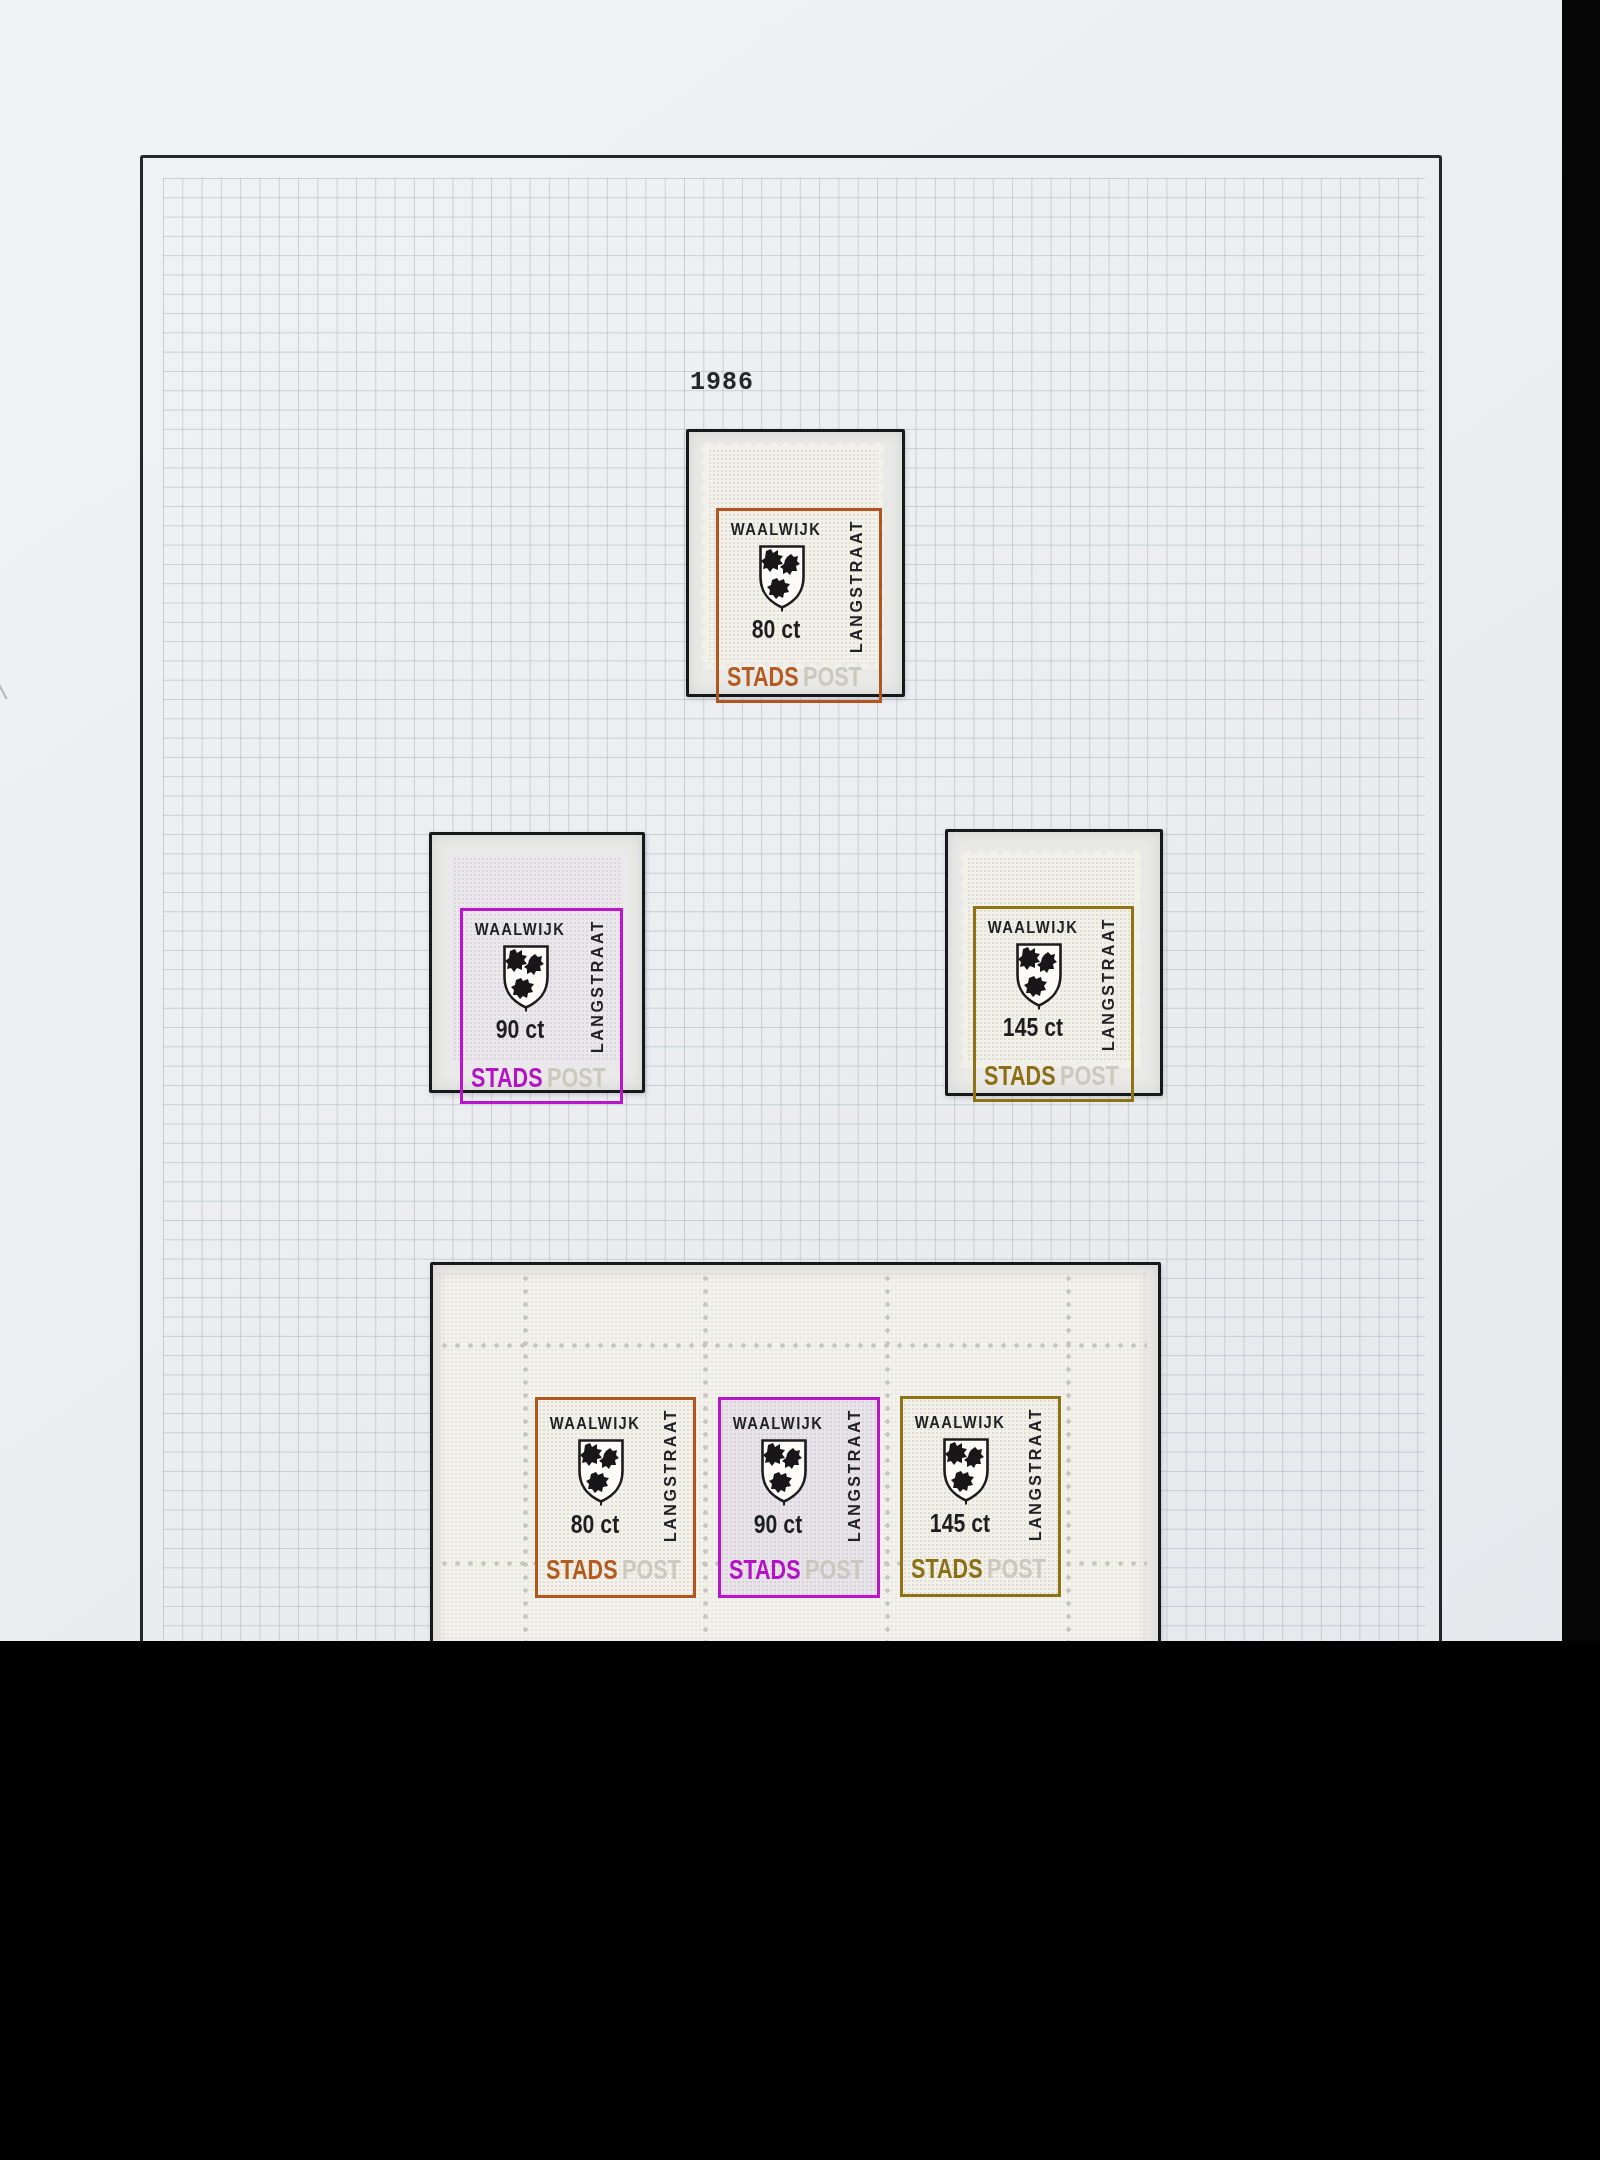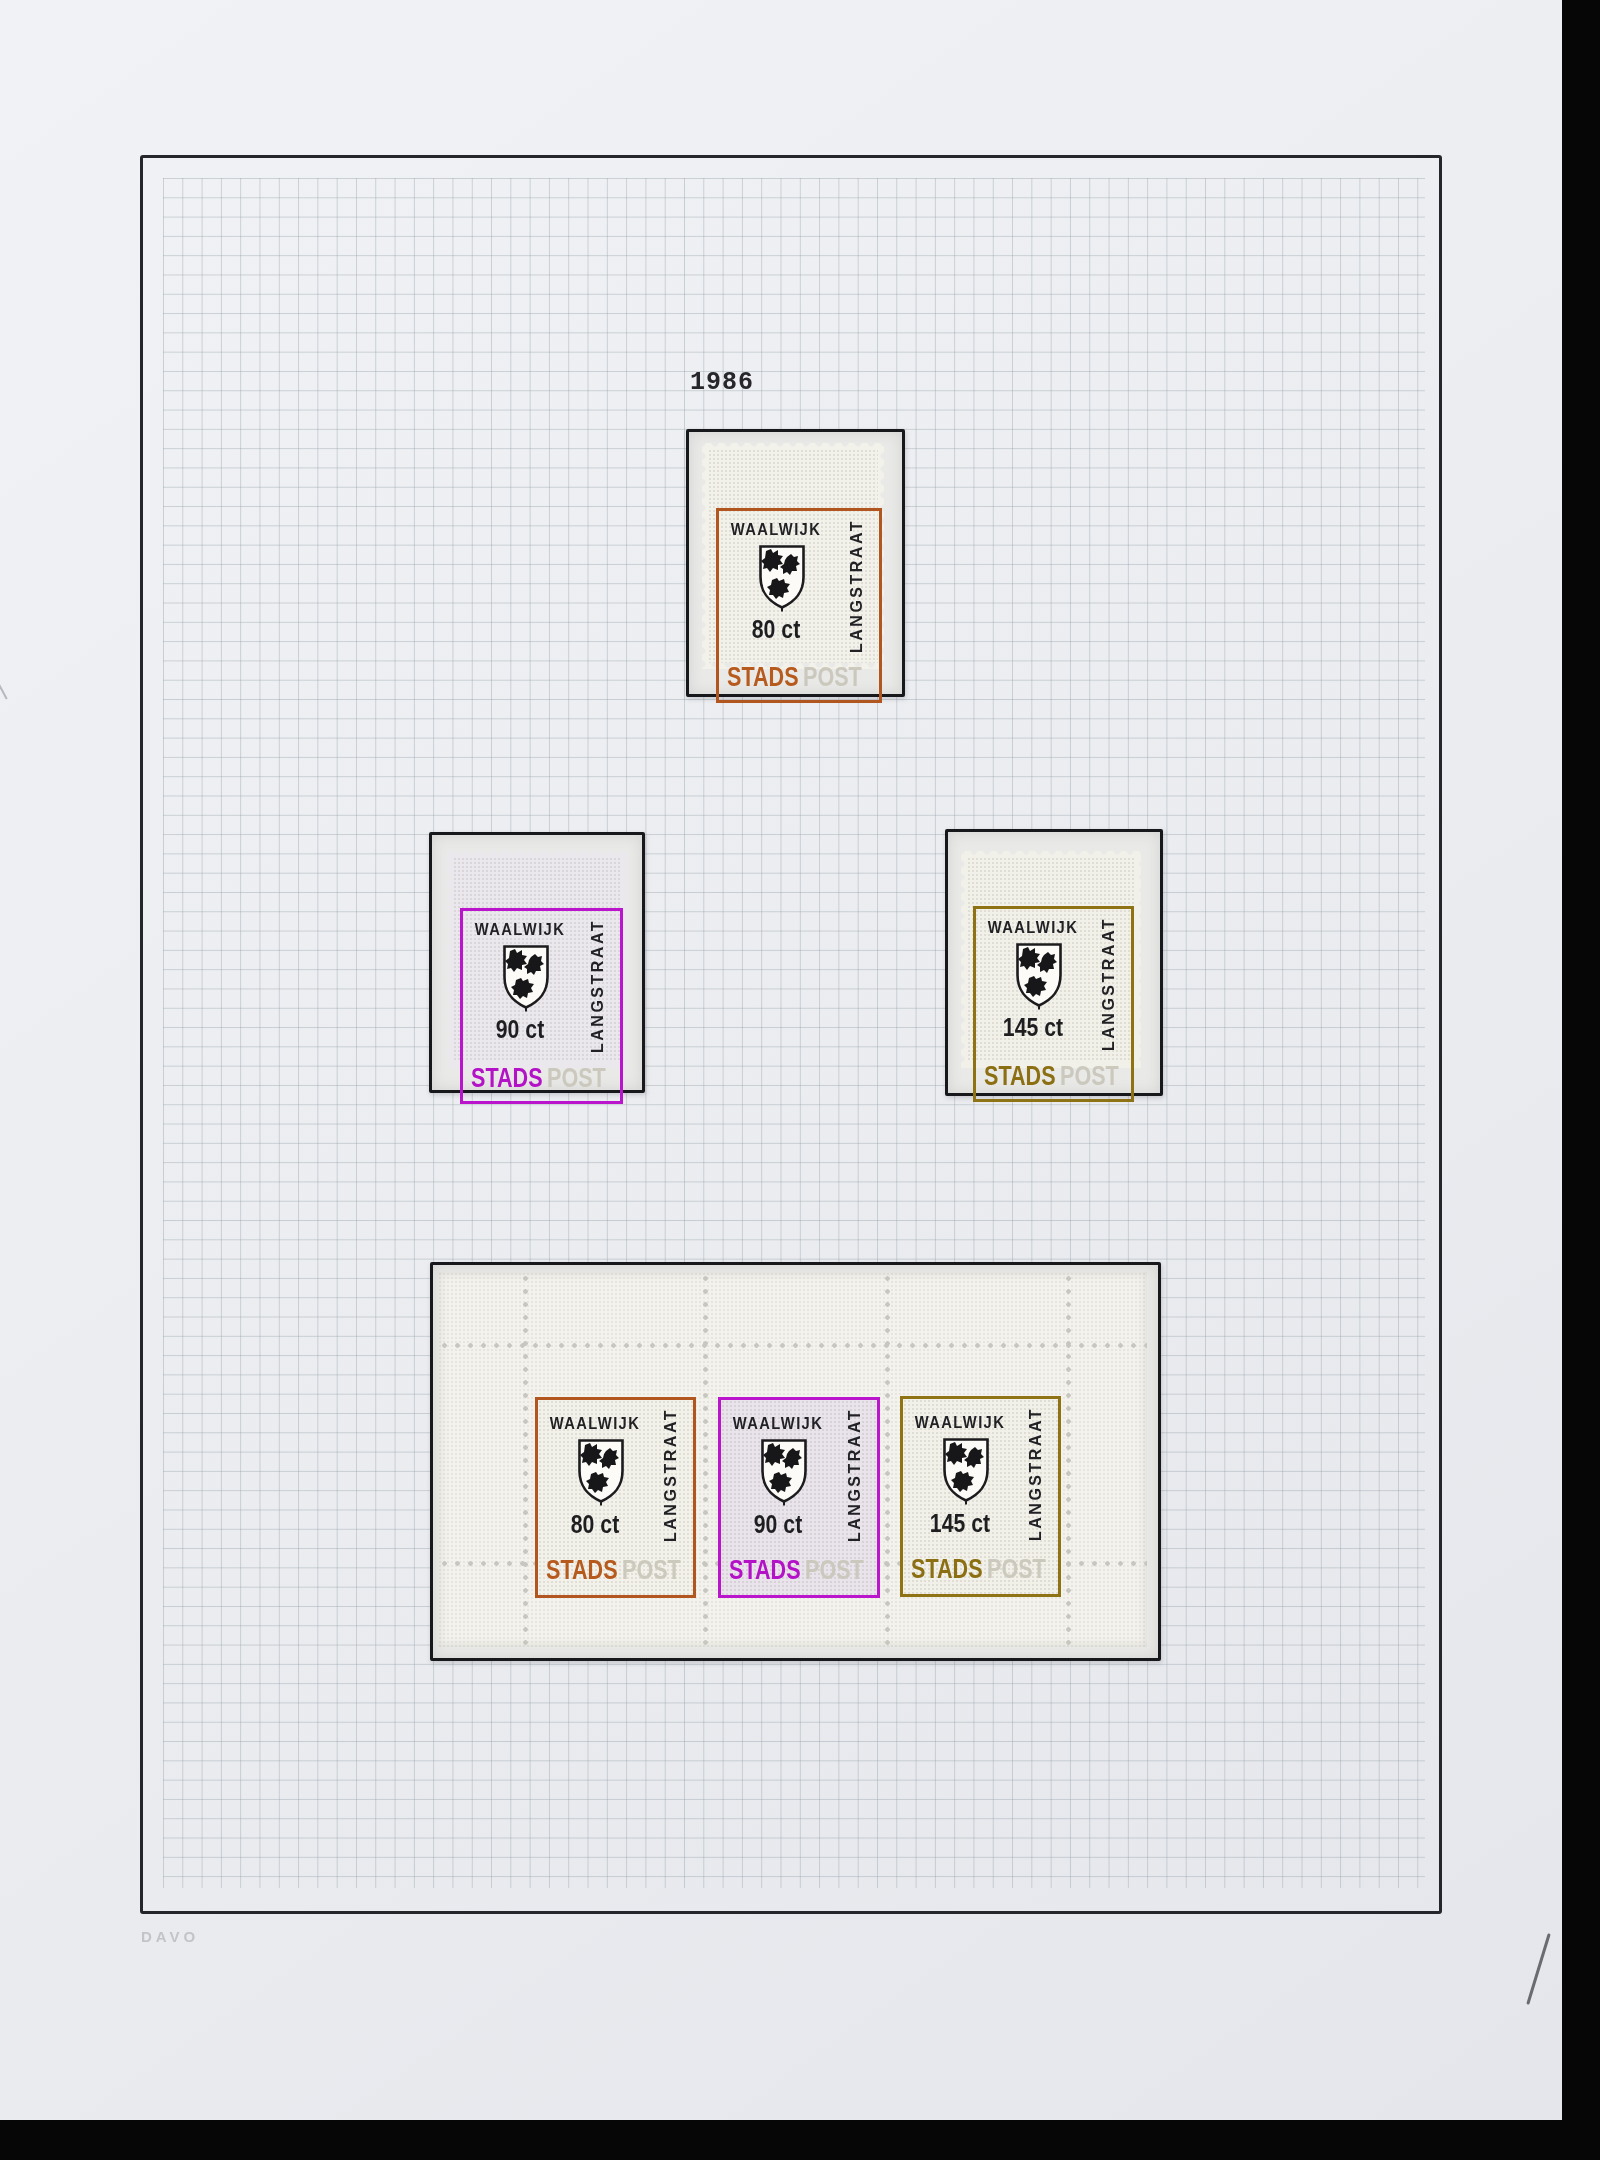--- a/index.html
+++ b/index.html
@@ -1,16 +1,16 @@
 <!DOCTYPE html>
 <html><head>
 <meta charset="utf-8">
 <style>
   html,body{margin:0;padding:0;background:#000;}
-  .photo{position:relative;width:1600px;height:2160px;background:#060606;overflow:hidden;
+  .photo{position:relative;width:1600px;height:1641px;background:#060606;overflow:hidden;
          font-family:"Liberation Sans",sans-serif;}
   .paper-bg{position:absolute;left:0;top:0;width:1562px;height:2120px;
             background:linear-gradient(145deg,#f1f2f5 0%,#ebecf0 55%,#e5e6eb 100%);}
   .page-border{position:absolute;left:140px;top:155px;width:1296px;height:1753px;
                border:3px solid #25262b;border-radius:3px;}
   .grid{position:absolute;left:163px;top:178px;width:1262px;height:1710px;
         background-image:
           linear-gradient(to right, rgba(143,158,166,.40) 1px, rgba(0,0,0,0) 1px),
           linear-gradient(to bottom, rgba(143,158,166,.40) 1px, rgba(0,0,0,0) 1px);
         background-size:19.3px 19.3px;}

